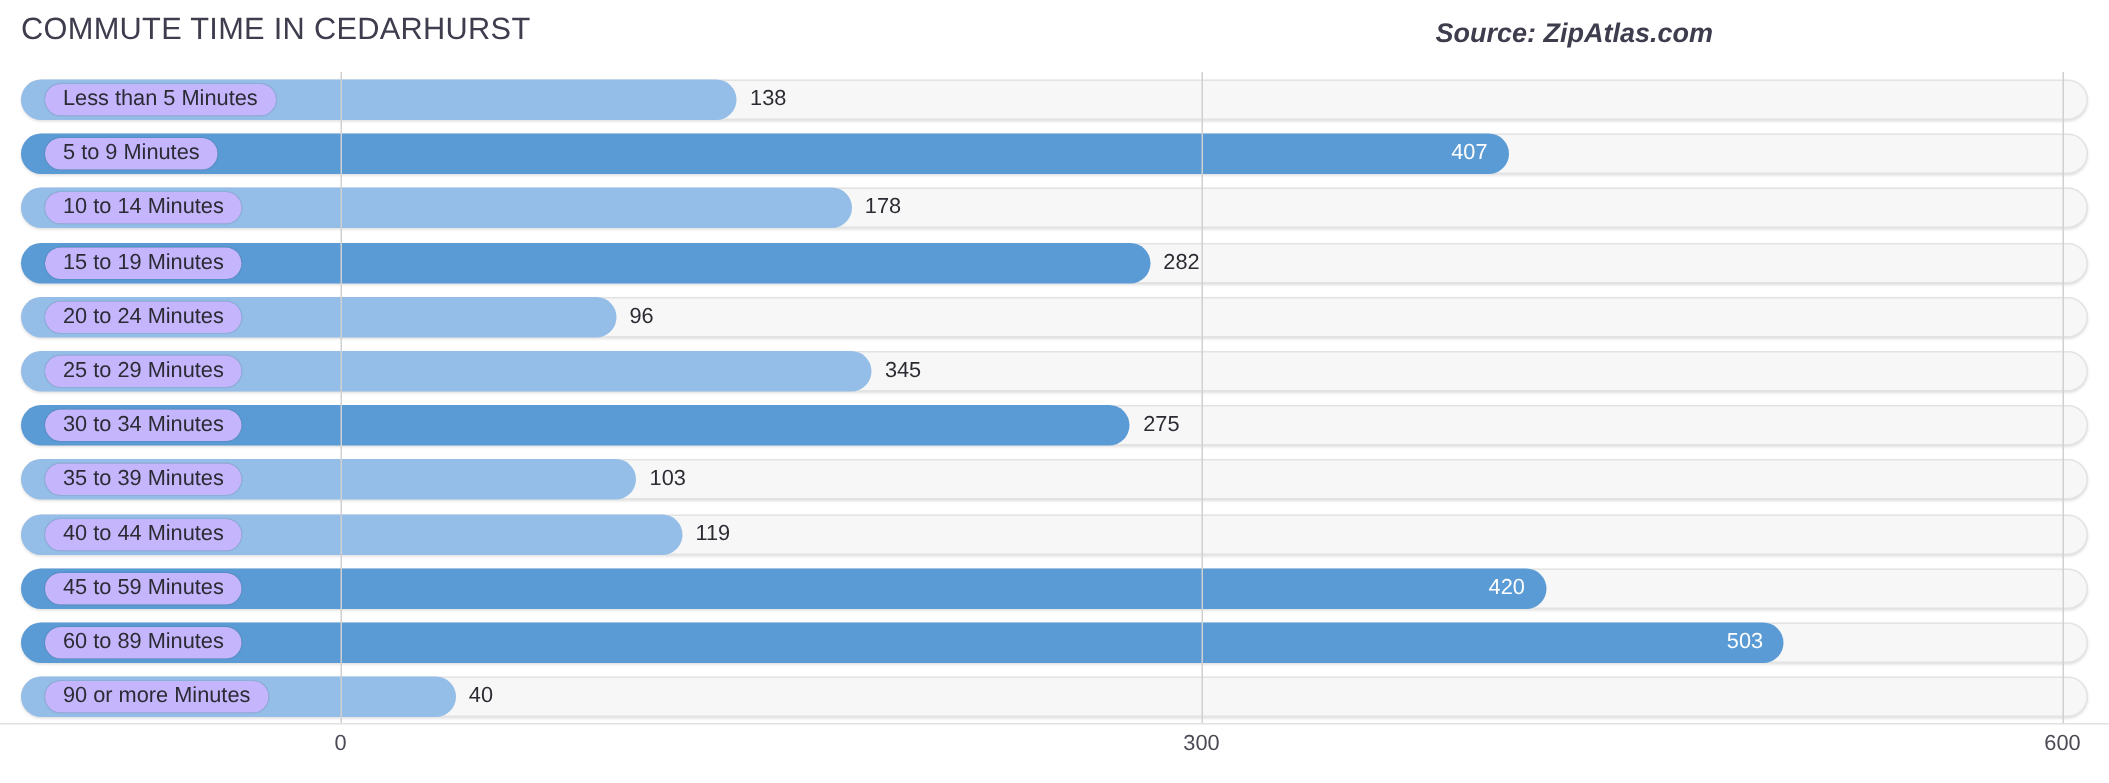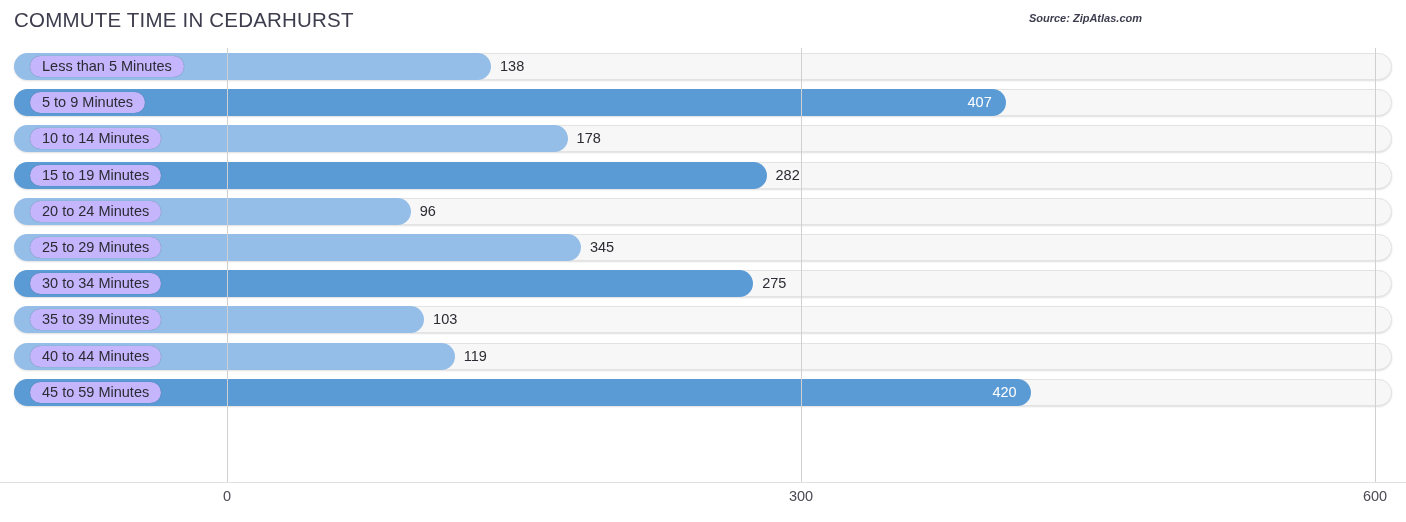--- a/index.html
+++ b/index.html
@@ -36,21 +36,21 @@
     font-size: 20.5px;
     color: #3d3d4e;
     letter-spacing: 0.2px;
     white-space: nowrap;
     font-weight: 400;
   }
   .chart-source {
     position: absolute;
     right: 14px;
     top: 12px;
-    font-size: 11px;
+    font-size: 18px;
     font-style: italic;
     color: #3d3d4e;
     white-space: nowrap;
     font-weight: 700;
   }
 
   
   .plot {
     position: absolute;
     left: 0;
@@ -238,20 +238,32 @@
           <div class="bar" style="width: 440.687px; background: rgb(148, 189, 232);"></div>
           <div class="label-pill">40 to 44 Minutes</div>
           <div class="value outside" style="left: 449.687px;">119</div>
         </div>
         <div class="row" style="top: 330.8px;">
           <div class="track"></div>
           <div class="bar" style="width: 1016.6px; background: rgb(91, 155, 213);"></div>
           <div class="label-pill">45 to 59 Minutes</div>
           <div class="value inside" style="left: 968.6px; width: 34px; text-align: right;">420</div>
         </div>
+        <div class="row" style="top: 367px;">
+          <div class="track"></div>
+          <div class="bar" style="width: 1175.41px; background: rgb(91, 155, 213);"></div>
+          <div class="label-pill">60 to 89 Minutes</div>
+          <div class="value inside" style="left: 1127.41px; width: 34px; text-align: right;">503</div>
+        </div>
+        <div class="row" style="top: 403.2px;">
+          <div class="track"></div>
+          <div class="bar" style="width: 289.533px; background: rgb(148, 189, 232);"></div>
+          <div class="label-pill">90 or more Minutes</div>
+          <div class="value outside" style="left: 298.533px;">40</div>
+        </div>
       </div>
     <div class="gridlines" id="gridlines">
         <div class="gridline" style="left: 227px;"></div>
         <div class="gridline" style="left: 801px;"></div>
         <div class="gridline" style="left: 1375px;"></div>
       </div>
   </div>
 
   <div class="axis">
     <div class="axis-line"></div>

